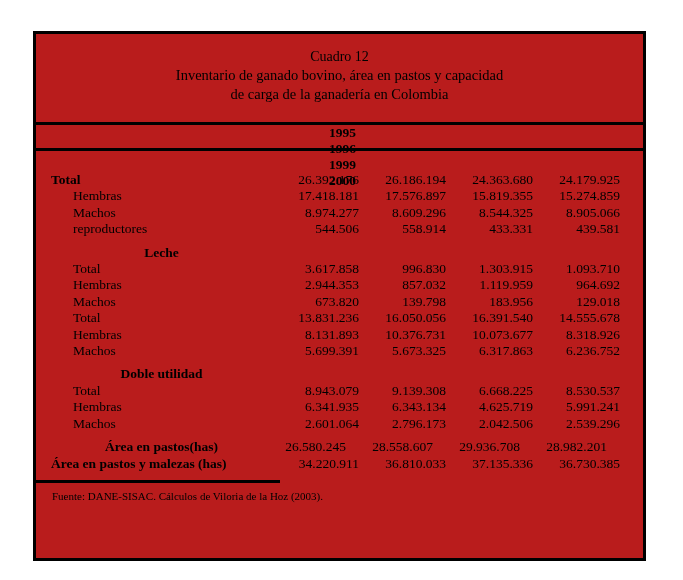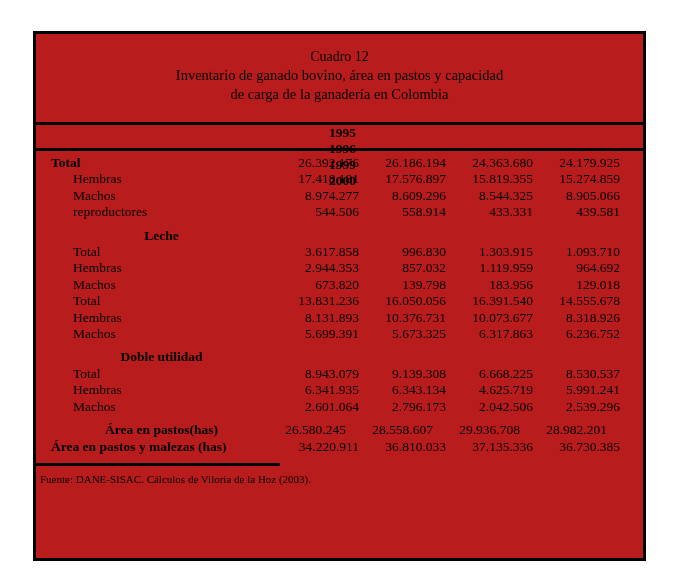--- a/index.html
+++ b/index.html
@@ -36,36 +36,37 @@
     box-sizing: border-box;
     padding-left: 14px;
     text-align: center;
     font-weight: bold;
     font-size: 13.5px;
   }
   table.data {
     border-collapse: collapse;
     table-layout: fixed;
     width: 569px;
-    margin: 4px 23px 0 15px;
+    margin: 21px 23px 0 15px;
     font-size: 13.5px;
   }
   table.data col.c-label { width: 221px; }
   table.data col.c-num   { width: 87px; }
   td { padding: 0; line-height: 16.4px; vertical-align: bottom; white-space: nowrap; }
   td.num { text-align: right; }
   td.label.indent { padding-left: 22px; }
   tr.gap-before td { padding-top: 7px; text-align: center; }
   .bold { font-weight: bold; }
   .rule-partial { width: 244px; margin-top: 8px; }
   .source {
     margin-top: 6px;
     padding-left: 4px;
     font-size: 11px;
     line-height: 14px;
+    margin-left: 12px;
   }
 </style>
 </head>
 <body>
 
 <div class="frame">
 
   <div class="title-block">
     <div class="title-line">Cuadro 12</div>
     <div class="title-line subtitle">Inventario de ganado bovino, área en pastos y capacidad</div>

